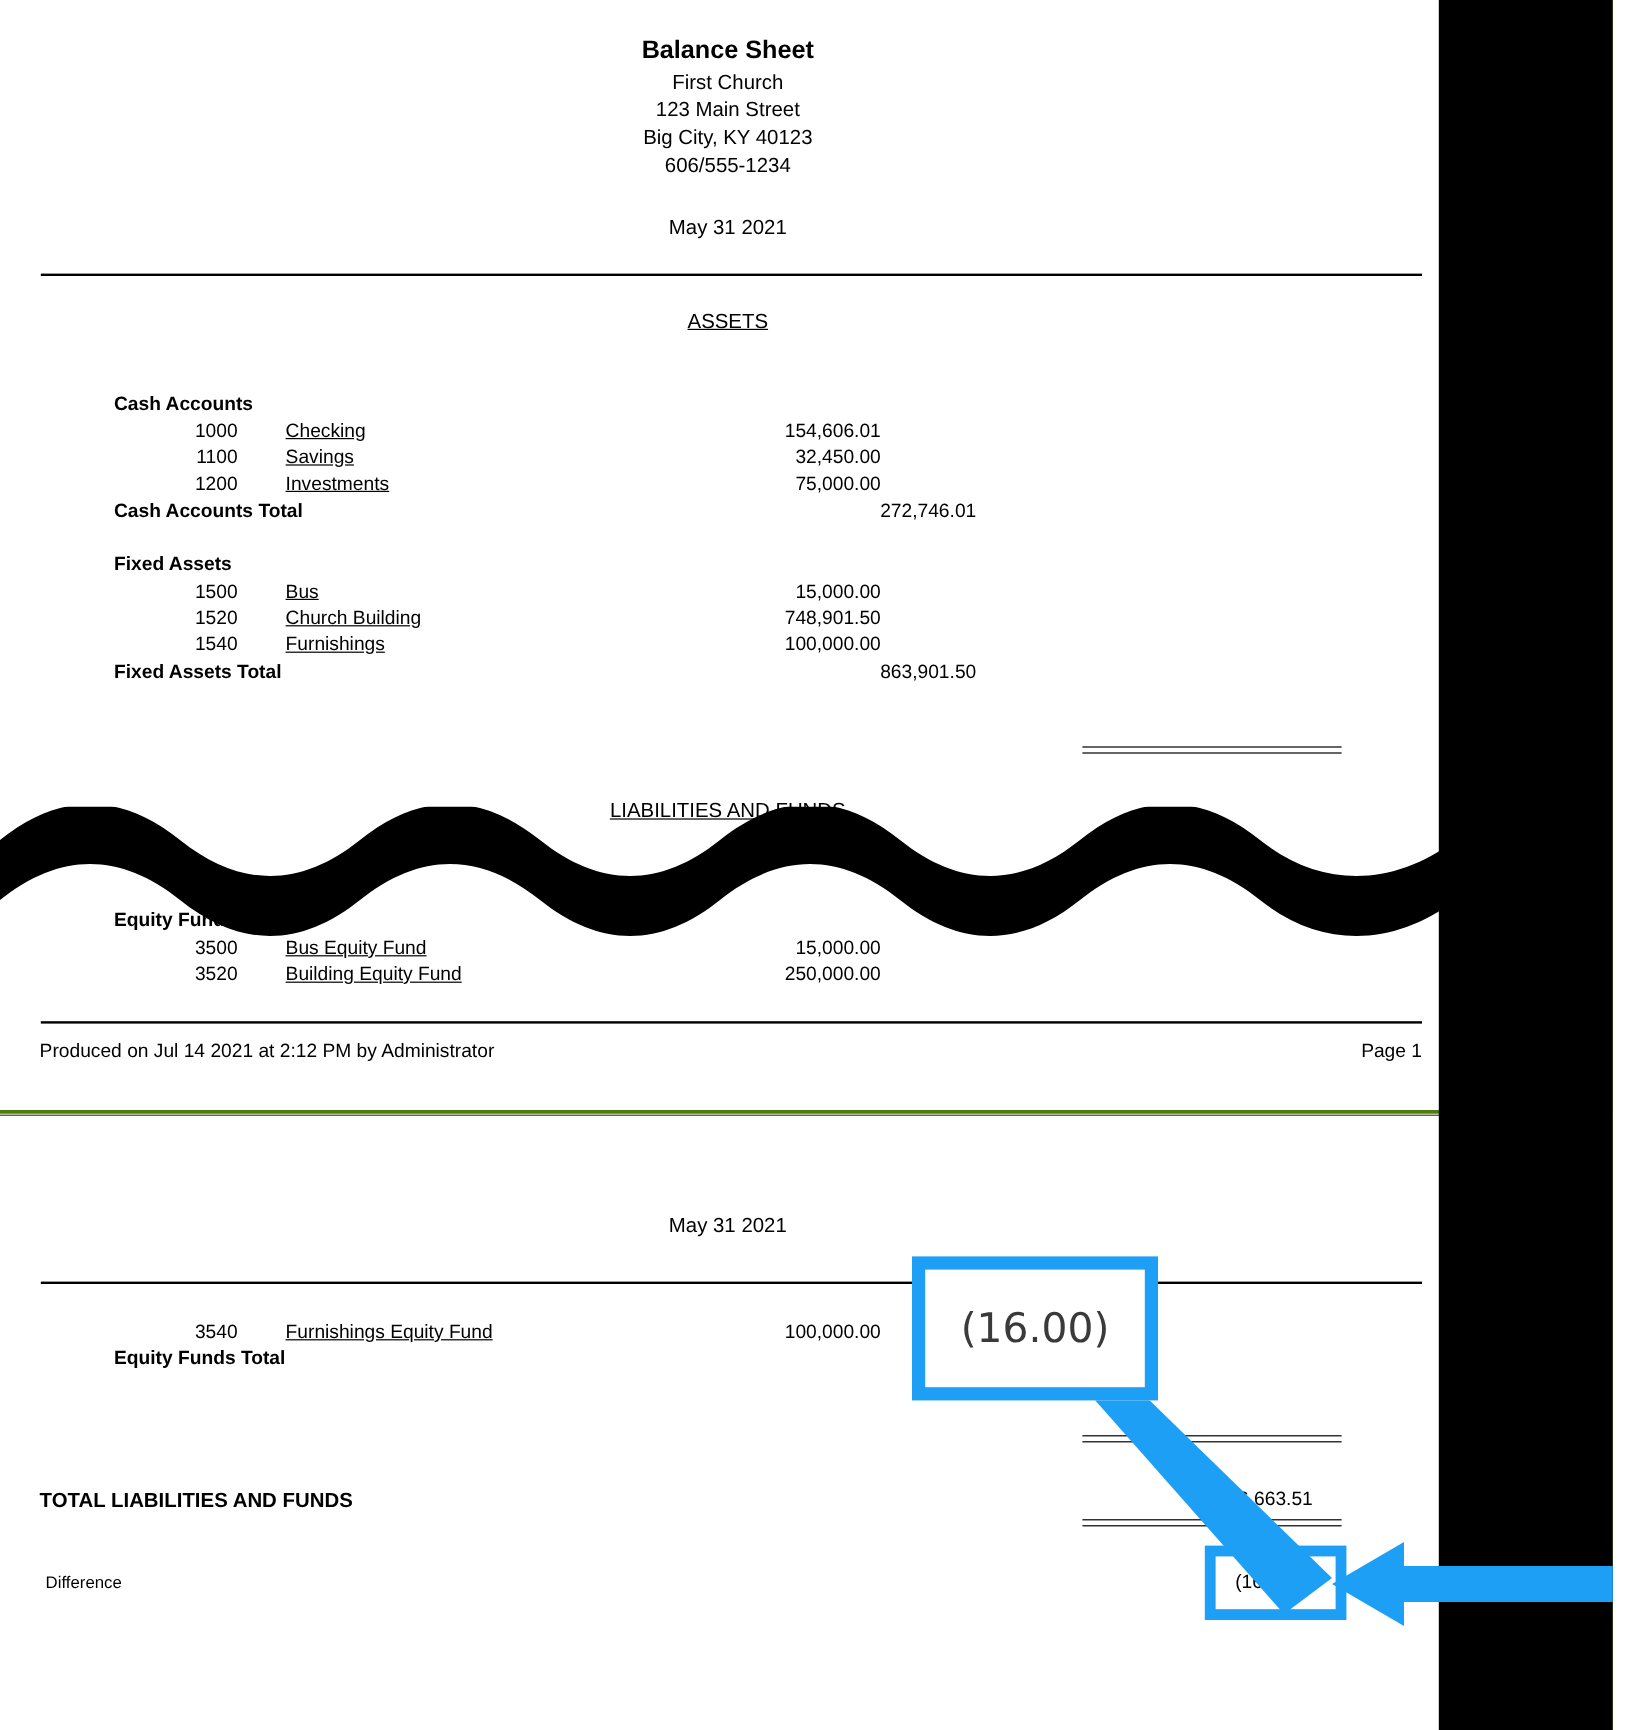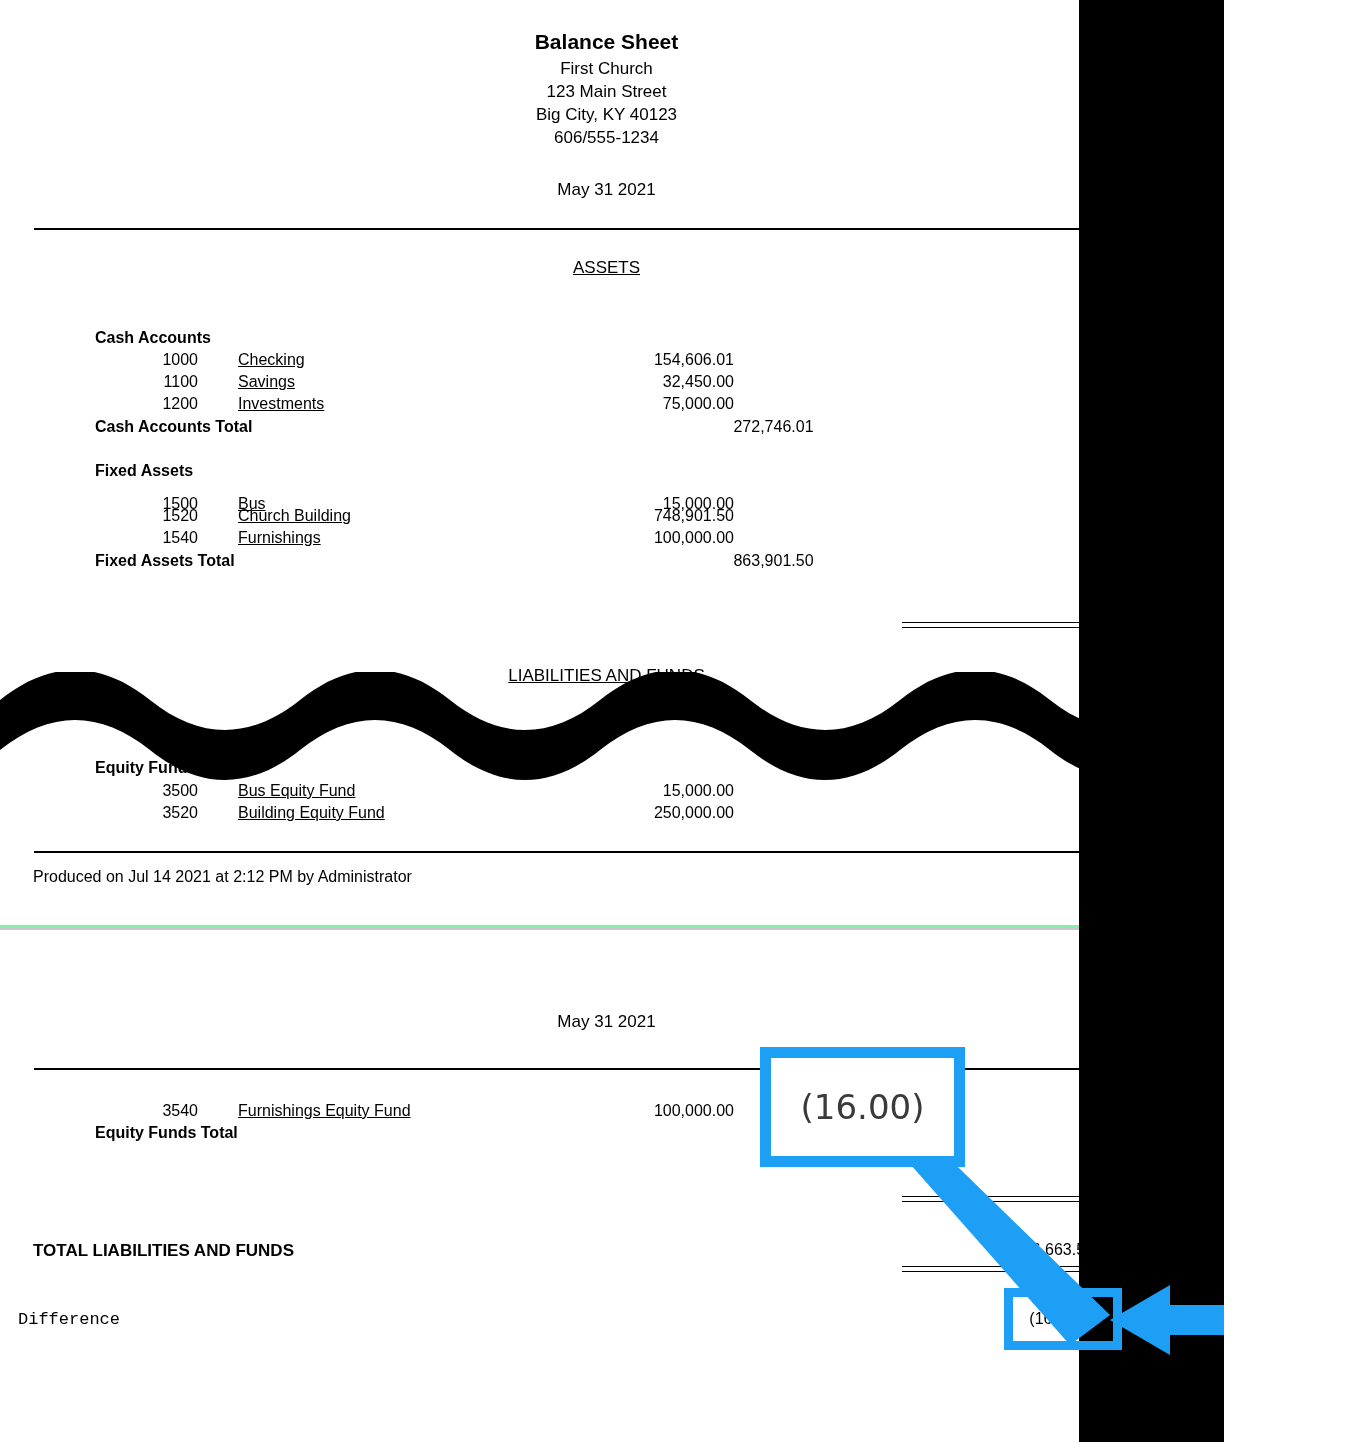--- a/index.html
+++ b/index.html
@@ -6,24 +6,24 @@
     margin: 0;
     padding: 0;
     background: #ffffff;
   }
   body {
     font-family: "Liberation Sans", sans-serif;
     color: #000000;
   }
   #page {
     position: relative;
-    width: 1224px;
+    width: 1344px;
     height: 1442px;
     overflow: hidden;
-    background: #86efac;
+    background: #4d7c0f;
   }
   
   .right-band {
     position: absolute;
     top: 0;
     right: 0;
     width: 145px;
     height: 1442px;
     background: #000000;
   }
@@ -271,21 +271,21 @@
         <span class="name">Investments</span>
         <span class="amt1">75,000.00</span>
       </div>
       <div class="line" style="top:418px;">
         <span class="lbl-left">Cash Accounts Total</span>
         <span class="amt2">272,746.01</span>
       </div>
 
       <div class="grp-head" style="top:462px;">Fixed Assets</div>
 
-      <div class="line" style="top:495px;padding-left:20px;">
+      <div class="line" style="top:485px;padding-left:20px;">
         <span class="acct">1500</span>
         <span class="name">Bus</span>
         <span class="amt1">15,000.00</span>
       </div>
       <div class="line" style="top:507px;">
         <span class="acct">1520</span>
         <span class="name">Church Building</span>
         <span class="amt1">748,901.50</span>
       </div>
       <div class="line" style="top:529px;">
@@ -350,21 +350,21 @@
 
       <div class="dbl-underline" style="left:902px; top:266px; width:216px;"></div>
 
       <div class="line" style="top:311px;">
         <span class="lbl-total" style="left:33px;">TOTAL LIABILITIES AND FUNDS</span>
         <span class="amt3">136,663.51</span>
       </div>
       <div class="dbl-underline" style="left:902px; top:336px; width:216px;"></div>
 
       <div class="line" style="top:380px;">
-        <span style="position:absolute; left:18px; font-size:17px;font-family:Liberation Mono, monospace;">Difference</span>
+        <span style="position:absolute; left:38px; font-size:14px;">Difference</span>
         <span class="amt3" style="left:880px; width:200px;">(16.00)</span>
       </div>
     </div>
   </div>
 
   <div class="right-band"></div>
 
   <svg class="callout-leader" viewBox="0 0 230 220">
     <polygon points="0,0 40,0 230,185 190,215" fill="#1c9ff5"></polygon>
   </svg>

